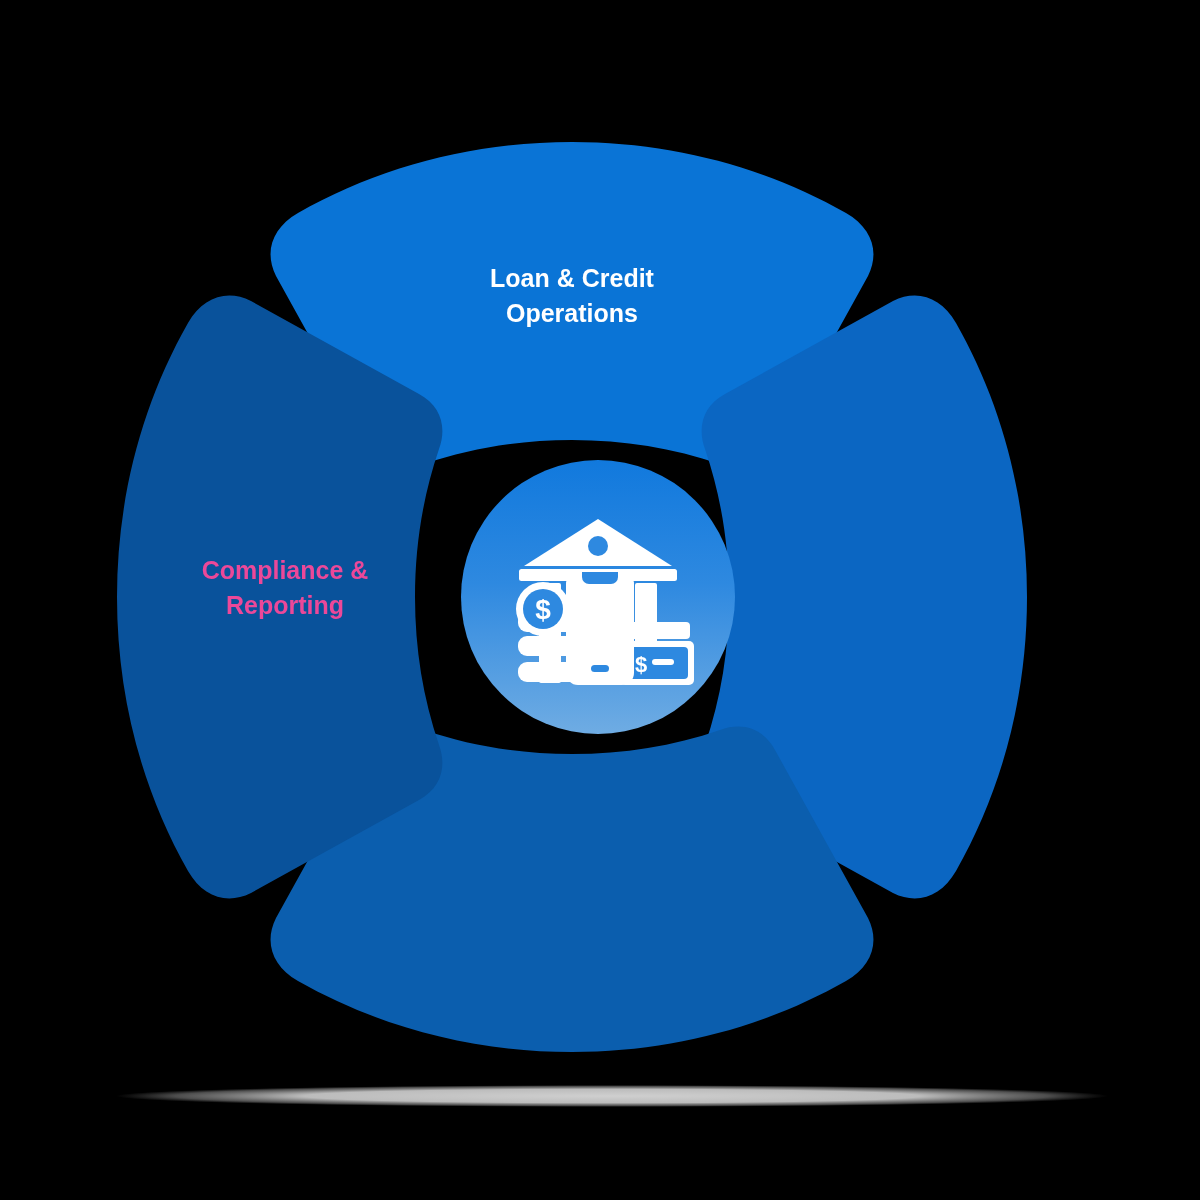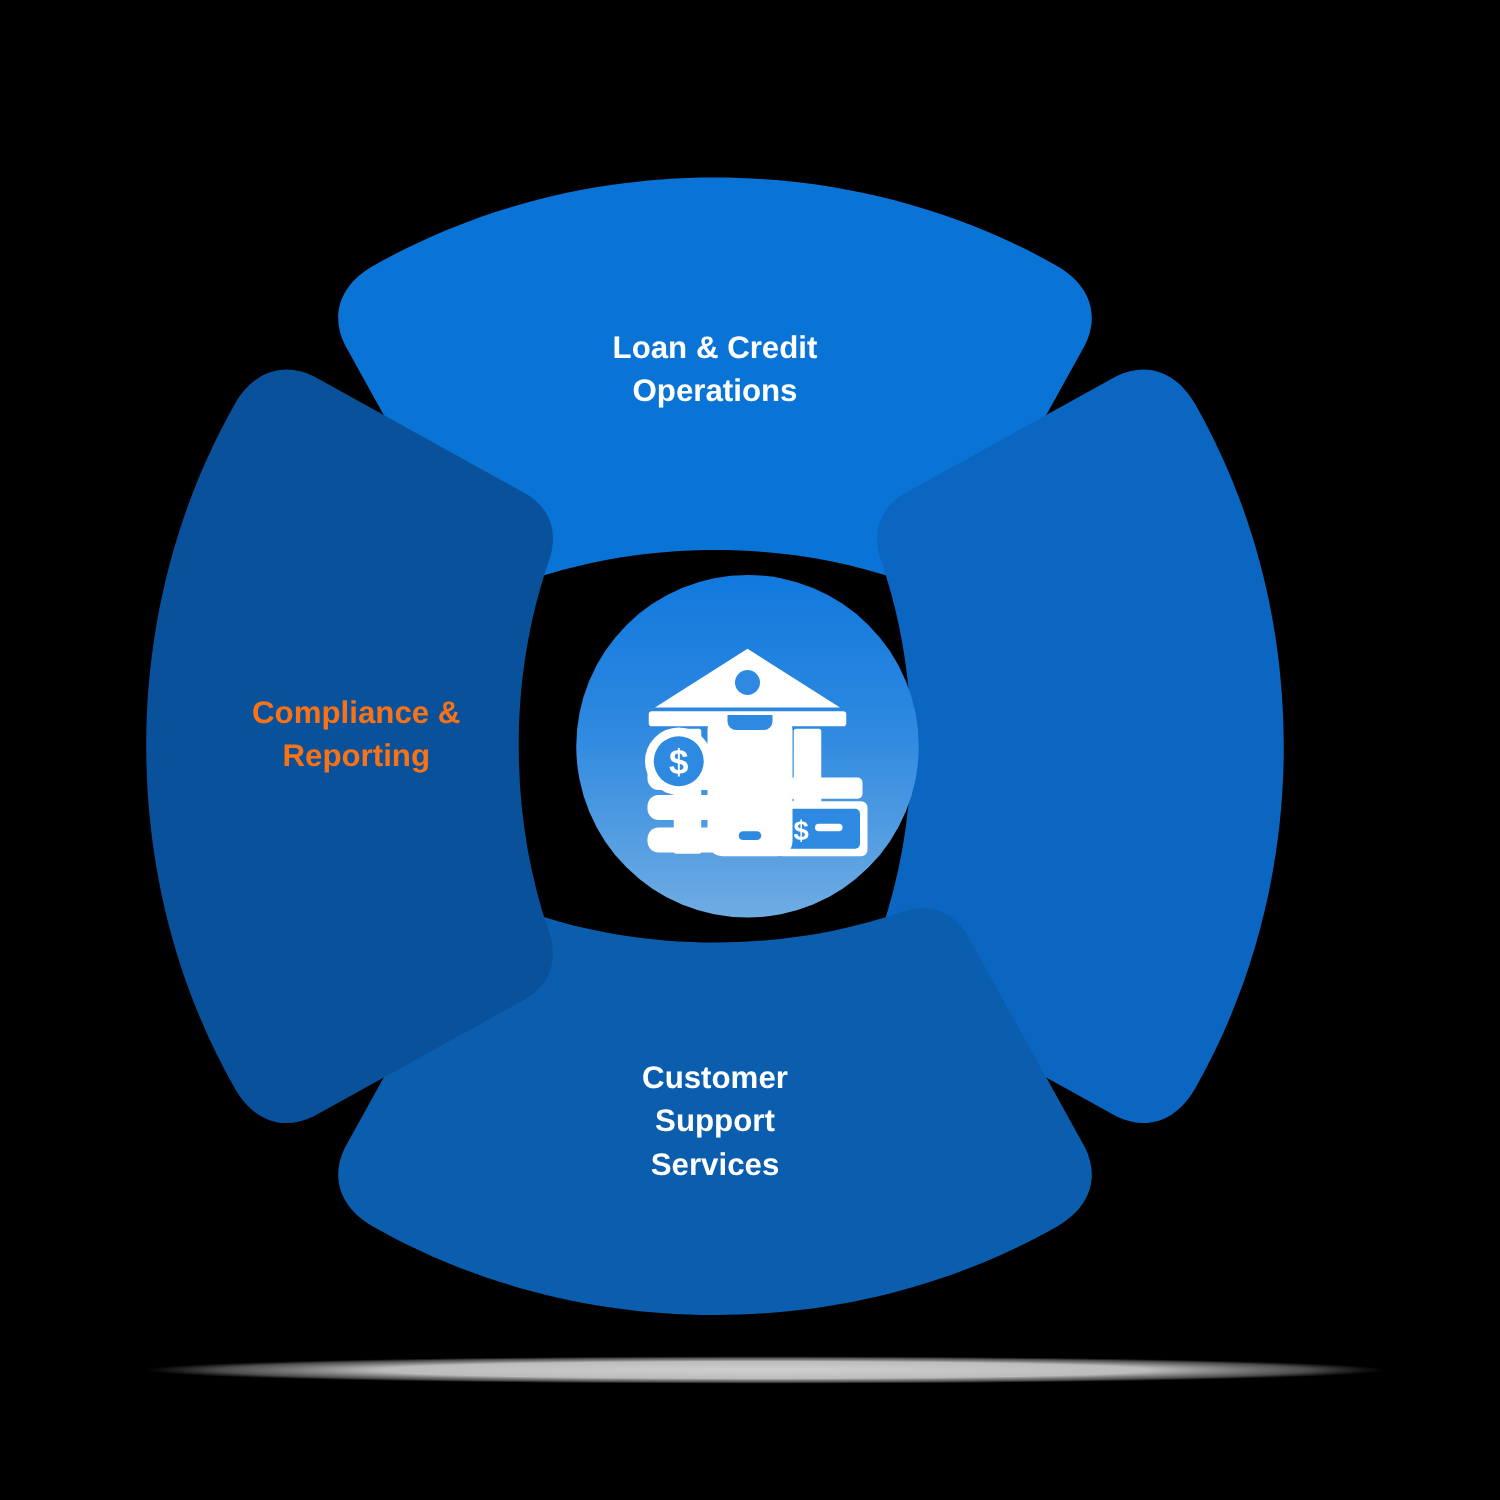--- a/index.html
+++ b/index.html
@@ -157,21 +157,18 @@
         <rect x="591" y="665" width="18" height="7" rx="3.5" fill="#2E89E0"></rect>
       </g>
     </g>
   </svg>
 
   <div class="label-layer">
     <div class="label-box" id="label-top" style="color: rgb(255, 255, 255);">Loan &amp; Credit
 Operations</div>
 
 
-    <div class="label-box" id="label-bottom" style="color: rgb(255, 255, 255);">Customer
-Support
-Services</div>
 
-    <div class="label-box" id="label-left" style="color: #f97316;">Compliance &amp;
+    <div class="label-box" id="label-left" style="color: #ec4899;">Compliance &amp;
 Reporting</div>
   </div>
 
 </div>
 
 </body></html>

